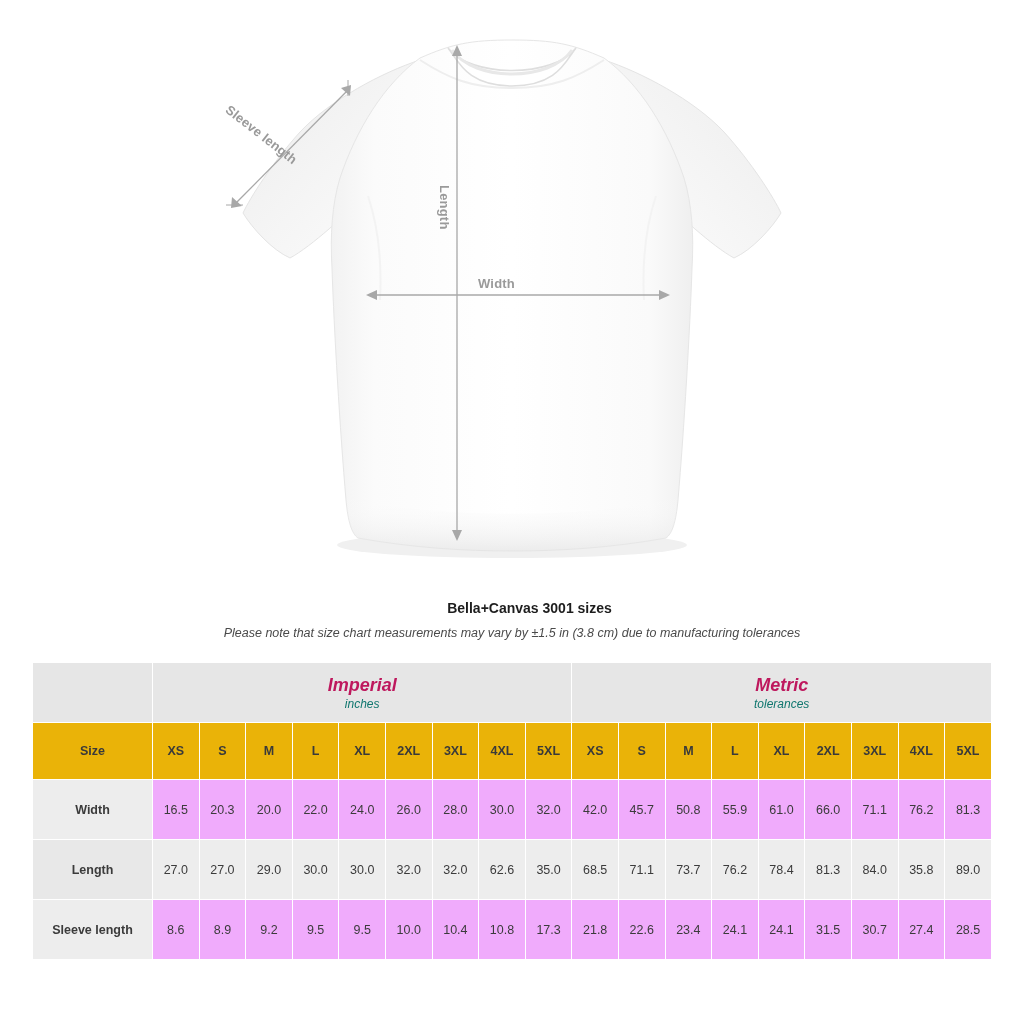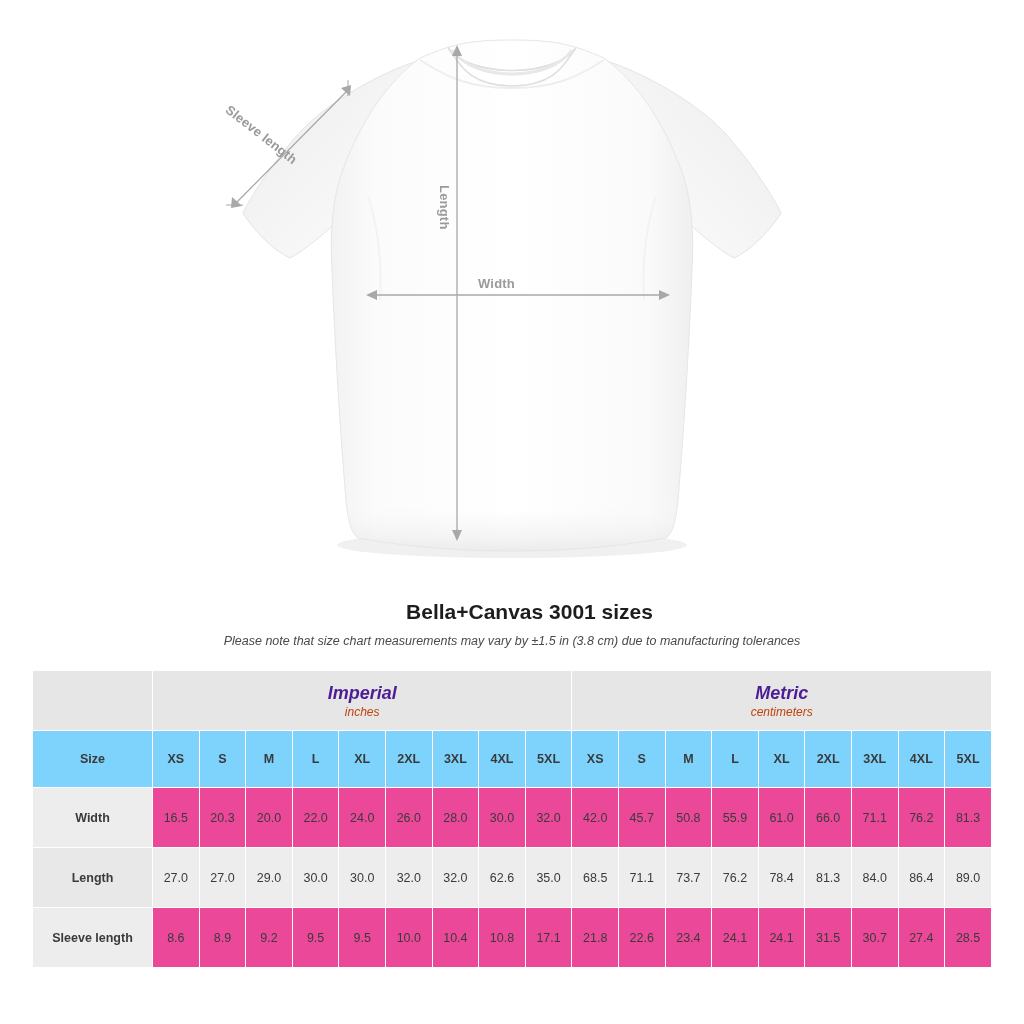--- a/index.html
+++ b/index.html
@@ -58,21 +58,21 @@
     transform: rotate(38deg);
     transform-origin: left top;
   }
 
   
   .title-block {
     text-align: center;
     margin-top: 10px;
   }
   .chart-title {
-    font-size: 21px;
+    font-size: 14px;
     font-weight: bold;
     color: #1d1d1d;
     margin: 0 0 10px 0;
     padding-left: 35px;
   }
   .chart-note {
     font-size: 12.5px;
     font-style: italic;
     color: #4a4a4a;
     margin: 4px;
@@ -100,47 +100,47 @@
   }
   .unit-head {
     background: #e6e6e6;
     height: 86px;
     border: 1px solid #ffffff;
   }
   .unit-head .u-name {
     font-size: 18px;
     font-weight: bold;
     font-style: italic;
-    color: #4c1d95;
+    color: #be185d;
     display: block;
     line-height: 1.25;
   }
   .unit-head .u-sub {
     font-size: 12px;
     font-style: italic;
-    color: #c2410c;
+    color: #0f766e;
     display: block;
   }
   .corner-cell {
     background: #e6e6e6;
     border: 1px solid #ffffff;
   }
   tr.head-row td {
-    background: #7dd3fc;
+    background: #eab308;
     font-weight: bold;
     color: #3a3a3a;
     height: 56px;
   }
   td.row-head {
     background: #ededed;
     font-weight: bold;
     color: #3a3a3a;
   }
   td.val {
-    background: #ec4899;
+    background: #f0abfc;
   }
   tr.alt td.val {
     background: #ededed;
   }
   tr.alt td.row-head {
     background: #e8e8e8;
   }
   col.c-label { width: 120px; }
   col.c-val { width: 46.6px; }
 </style>
@@ -259,21 +259,21 @@
       <tbody>
 
         <tr>
           <td class="corner-cell"></td>
           <td class="unit-head" colspan="9">
             <span class="u-name">Imperial</span>
             <span class="u-sub">inches</span>
           </td>
           <td class="unit-head" colspan="9">
             <span class="u-name">Metric</span>
-            <span class="u-sub">centimeters</span>
+            <span class="u-sub">tolerances</span>
           </td>
         </tr>
 
         <tr class="head-row">
           <td>Size</td>
           <td>XS</td>
           <td>S</td>
           <td>M</td>
           <td>L</td>
           <td>XL</td>
@@ -325,35 +325,35 @@
           <td class="val">32.0</td>
           <td class="val">62.6</td>
           <td class="val">35.0</td>
           <td class="val">68.5</td>
           <td class="val">71.1</td>
           <td class="val">73.7</td>
           <td class="val">76.2</td>
           <td class="val">78.4</td>
           <td class="val">81.3</td>
           <td class="val">84.0</td>
-          <td class="val">86.4</td>
+          <td class="val">35.8</td>
           <td class="val">89.0</td>
         </tr>
 
         <tr>
           <td class="row-head">Sleeve length</td>
           <td class="val">8.6</td>
           <td class="val">8.9</td>
           <td class="val">9.2</td>
           <td class="val">9.5</td>
           <td class="val">9.5</td>
           <td class="val">10.0</td>
           <td class="val">10.4</td>
           <td class="val">10.8</td>
-          <td class="val">17.1</td>
+          <td class="val">17.3</td>
           <td class="val">21.8</td>
           <td class="val">22.6</td>
           <td class="val">23.4</td>
           <td class="val">24.1</td>
           <td class="val">24.1</td>
           <td class="val">31.5</td>
           <td class="val">30.7</td>
           <td class="val">27.4</td>
           <td class="val">28.5</td>
         </tr>

